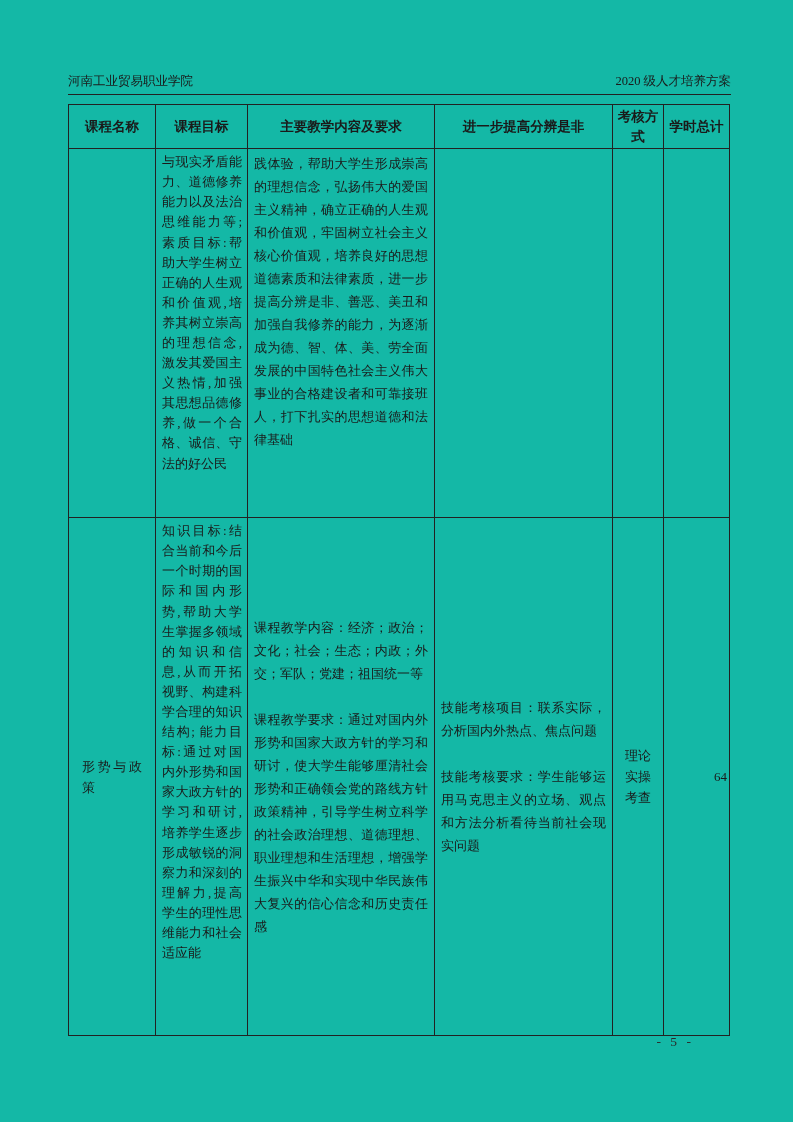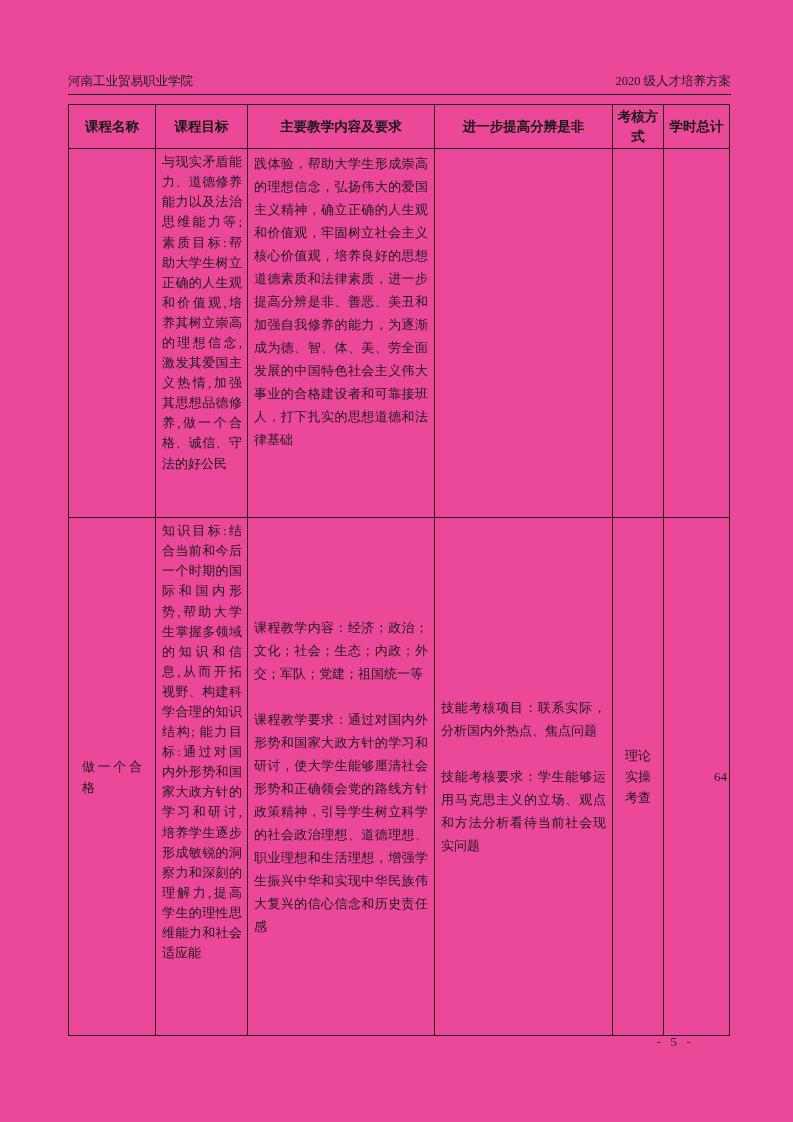--- a/index.html
+++ b/index.html
@@ -5,21 +5,21 @@
   * { margin: 0; padding: 0; box-sizing: border-box; }
   html, body { background: #e8e8e8; }
   body {
     font-family: "Liberation Serif", "DejaVu Serif", serif;
     color: #1a1a1a;
   }
   .page {
     position: relative;
     width: 793px;
     height: 1122px;
-    background: #ec4899;
+    background: #14b8a6;
     margin: 0 auto;
     overflow: hidden;
   }
   .page-header {
     position: absolute;
     top: 74px;
     left: 68px;
     width: 663px;
     display: flex;
     justify-content: space-between;
@@ -137,21 +137,21 @@
         <td class="cell-name"></td>
         <td class="cell-obj">与现实矛盾能力、道德修养能力以及法治思维能力等;素质目标:帮助大学生树立正确的人生观和价值观,培养其树立崇高的理想信念,激发其爱国主义热情,加强其思想品德修养,做一个合格、诚信、守法的好公民</td>
         <td class="cell-wide v-top">
           <p>践体验，帮助大学生形成崇高的理想信念，弘扬伟大的爱国主义精神，确立正确的人生观和价值观，牢固树立社会主义核心价值观，培养良好的思想道德素质和法律素质，进一步提高分辨是非、善恶、美丑和加强自我修养的能力，为逐渐成为德、智、体、美、劳全面发展的中国特色社会主义伟大事业的合格建设者和可靠接班人，打下扎实的思想道德和法律基础</p>
         </td>
         <td class="cell-wide v-mid"></td>
         <td class="cell-method"></td>
         <td class="cell-hours"></td>
       </tr>
       <tr class="row-2">
-        <td class="cell-name">做一个合格</td>
+        <td class="cell-name">形势与政策</td>
         <td class="cell-obj">知识目标:结合当前和今后一个时期的国际和国内形势,帮助大学生掌握多领域的知识和信息,从而开拓视野、构建科学合理的知识结构; 能力目标:通过对国内外形势和国家大政方针的学习和研讨,培养学生逐步形成敏锐的洞察力和深刻的理解力,提高学生的理性思维能力和社会适应能</td>
         <td class="cell-wide v-mid">
           <p>课程教学内容：经济；政治；文化；社会；生态；内政；外交；军队；党建；祖国统一等</p>
           <p class="gap">课程教学要求：通过对国内外形势和国家大政方针的学习和研讨，使大学生能够厘清社会形势和正确领会党的路线方针政策精神，引导学生树立科学的社会政治理想、道德理想、职业理想和生活理想，增强学生振兴中华和实现中华民族伟大复兴的信心信念和历史责任感</p>
         </td>
         <td class="cell-wide v-mid">
           <p>技能考核项目：联系实际，分析国内外热点、焦点问题</p>
           <p class="gap">技能考核要求：学生能够运用马克思主义的立场、观点和方法分析看待当前社会现实问题</p>
         </td>
         <td class="cell-method">

